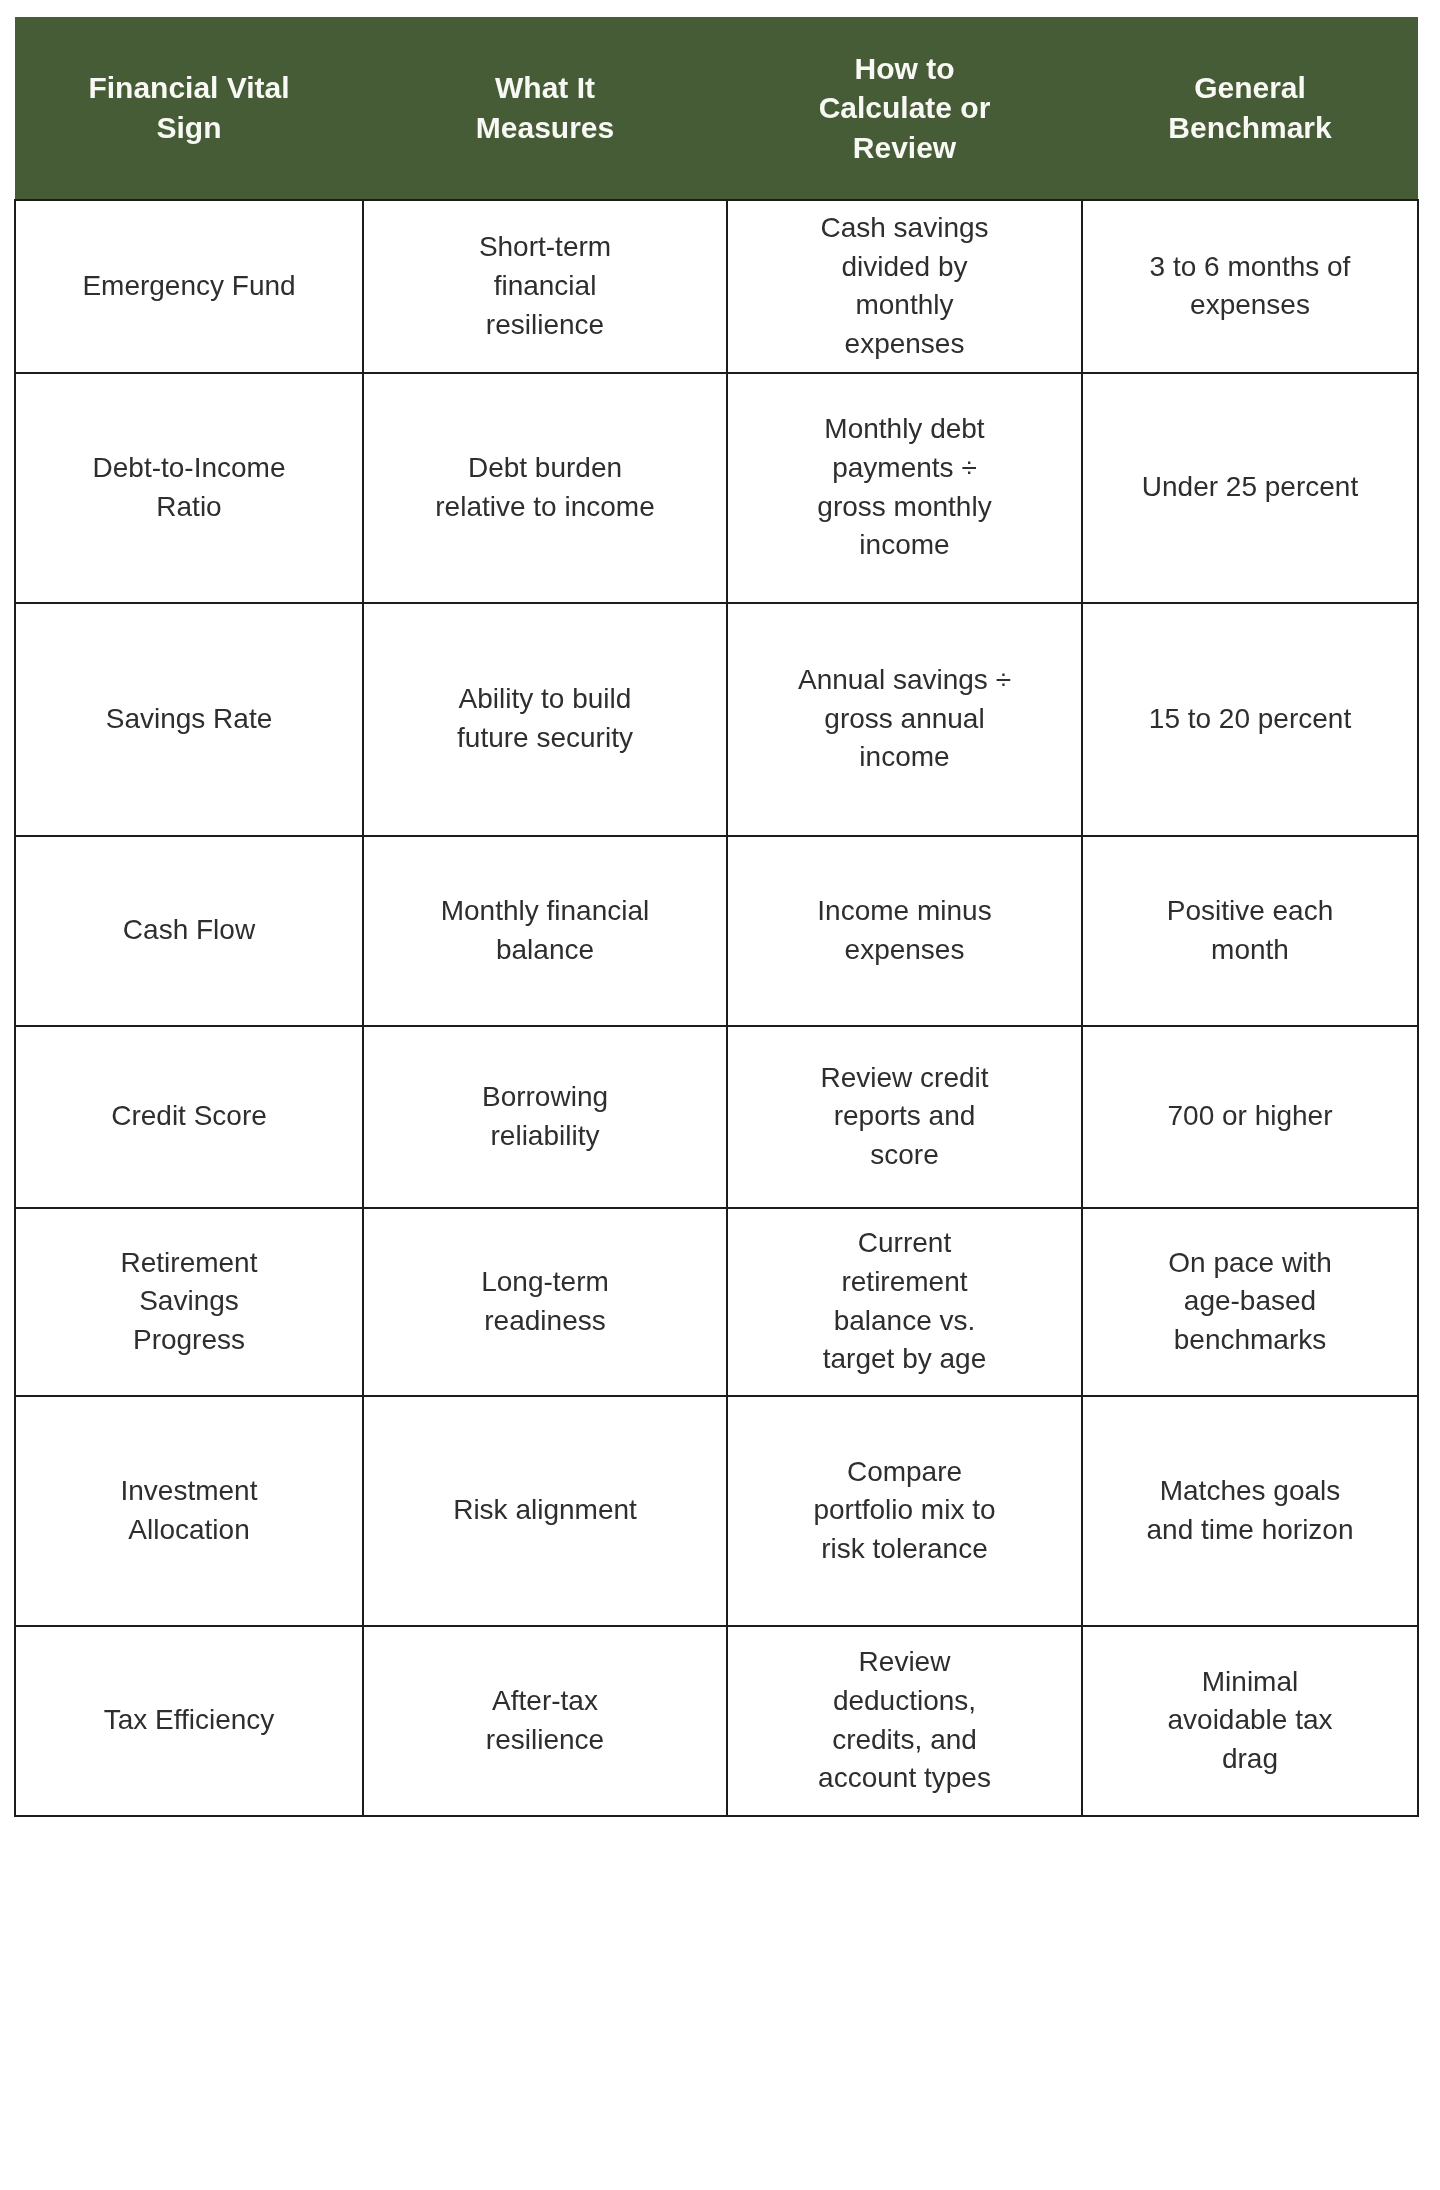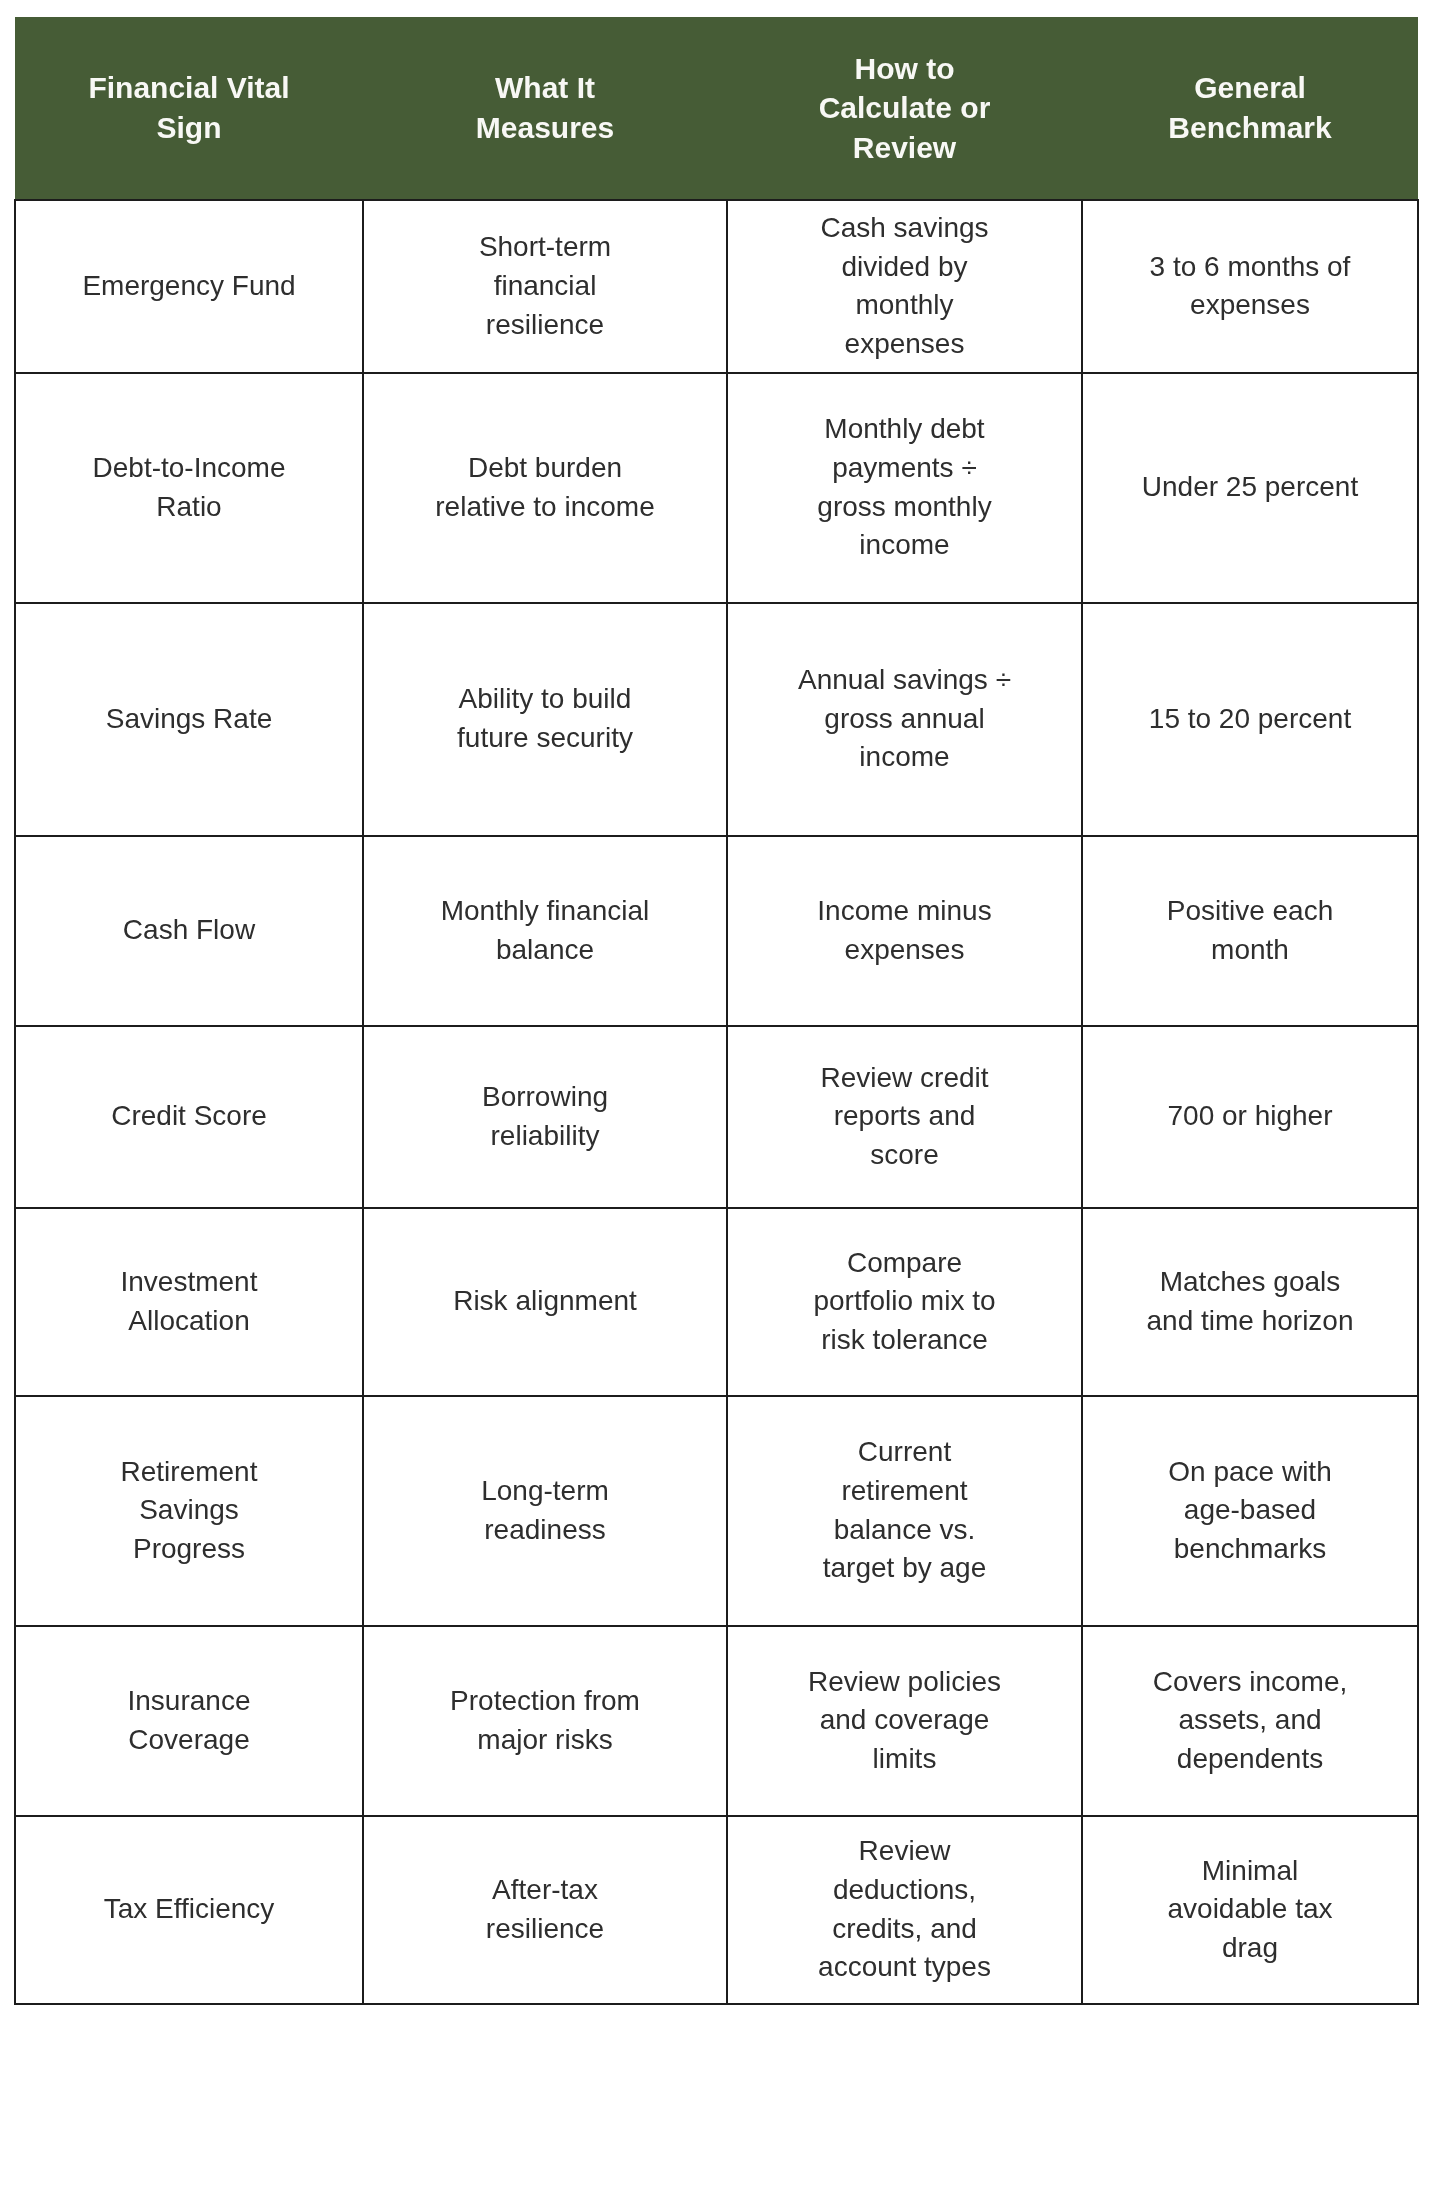--- a/index.html
+++ b/index.html
@@ -134,54 +134,42 @@
       <tr>
         <td>Credit Score</td>
         <td>Borrowing
 reliability</td>
         <td>Review credit
 reports and
 score</td>
         <td>700 or higher</td>
       </tr>
       <tr>
-        <td>Investment
-Allocation</td>
-        <td>Risk alignment</td>
-        <td>Compare
-portfolio mix to
-risk tolerance</td>
-        <td>Matches goals
-and time horizon</td>
-      </tr>
-      <tr>
         <td>Retirement
 Savings
 Progress</td>
         <td>Long-term
 readiness</td>
         <td>Current
 retirement
 balance vs.
 target by age</td>
         <td>On pace with
 age-based
 benchmarks</td>
       </tr>
       <tr>
-        <td>Insurance
-Coverage</td>
-        <td>Protection from
-major risks</td>
-        <td>Review policies
-and coverage
-limits</td>
-        <td>Covers income,
-assets, and
-dependents</td>
+        <td>Investment
+Allocation</td>
+        <td>Risk alignment</td>
+        <td>Compare
+portfolio mix to
+risk tolerance</td>
+        <td>Matches goals
+and time horizon</td>
       </tr>
       <tr>
         <td>Tax Efficiency</td>
         <td>After-tax
 resilience</td>
         <td>Review
 deductions,
 credits, and
 account types</td>
         <td>Minimal

